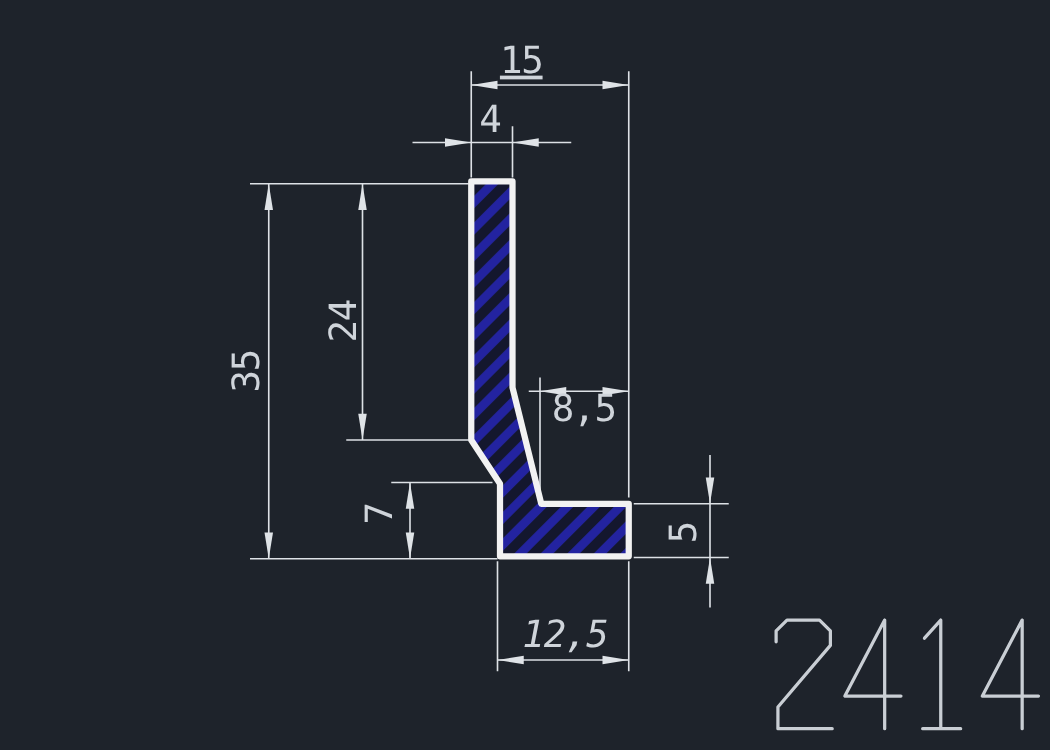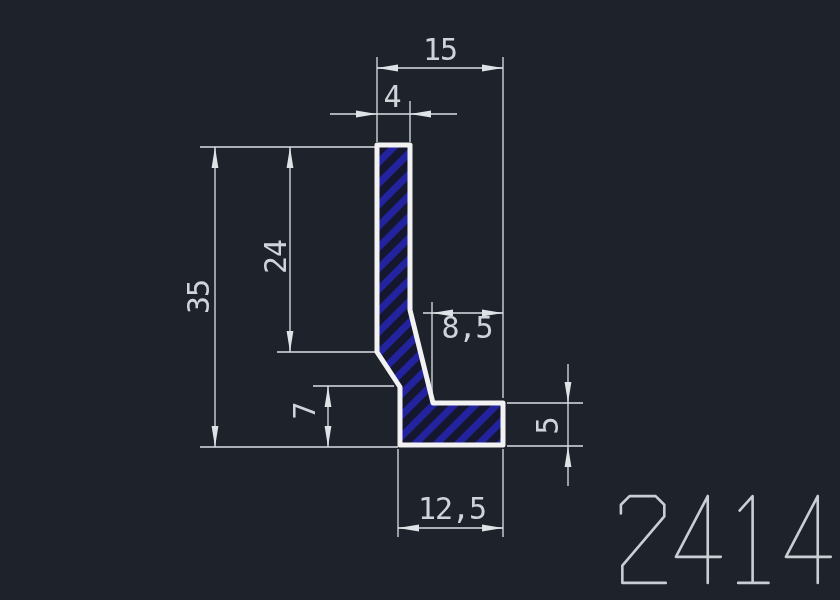--- a/index.html
+++ b/index.html
@@ -84,28 +84,28 @@
       <polygon points="568,403 564.6,382 571.4,382"></polygon>
       <polygon points="568,446 564.6,467 571.4,467"></polygon>
 
       <polygon points="398,528 419,524.6 419,531.4"></polygon>
       <polygon points="503,528 482,524.6 482,531.4"></polygon>
     </g>
 
     <path d="M377,145 H410 V310 L433,403 H503 V445 H400 V387 L377,352 Z" fill="url(#hatch)" stroke="#f2f2f2" stroke-width="5" stroke-linejoin="round"></path>
   </svg>
 
-  <div class="dim-label" style="left:440px;top:49px;">15</div>
+  <div class="dim-label" style="left:417px;top:49px;text-decoration:underline;">15</div>
   <div class="dim-label" style="left:392px;top:96px;">4</div>
   <div class="dim-label vertical" style="left:198px;top:297px;">35</div>
   <div class="dim-label vertical" style="left:275px;top:257px;">24</div>
   <div class="dim-label" style="left:467px;top:295px;margin-top:32px;">8,5</div>
   <div class="dim-label vertical" style="left:304px;top:411px;">7</div>
   <div class="dim-label vertical" style="left:547px;top:426px;">5</div>
-  <div class="dim-label" style="left:452px;top:508px;">12,5</div>
+  <div class="dim-label" style="left:452px;top:508px;font-style:italic;">12,5</div>
 
   <div class="partnum">
     <svg id="pn-svg" width="220" height="95" viewBox="0 0 152 64">
         <path d="M2,14 L2,8 L8,2 L26,2 L32,8 L32,16 L3,50 L3,62 L33,62" fill="none" stroke="#c9ced4" stroke-width="1.8" stroke-linejoin="round" stroke-linecap="round" transform="translate(0,0)"></path>
         <path d="M24,2 L2,44 L33,44 M24,2 L24,62" fill="none" stroke="#c9ced4" stroke-width="1.8" stroke-linejoin="round" stroke-linecap="round" transform="translate(38,0)"></path>
         <path d="M8,12 L17,2 L17,62 M7,62 L28,62" fill="none" stroke="#c9ced4" stroke-width="1.8" stroke-linejoin="round" stroke-linecap="round" transform="translate(76,0)"></path>
         <path d="M24,2 L2,44 L33,44 M24,2 L24,62" fill="none" stroke="#c9ced4" stroke-width="1.8" stroke-linejoin="round" stroke-linecap="round" transform="translate(114,0)"></path>
       </svg>
   </div>
 

